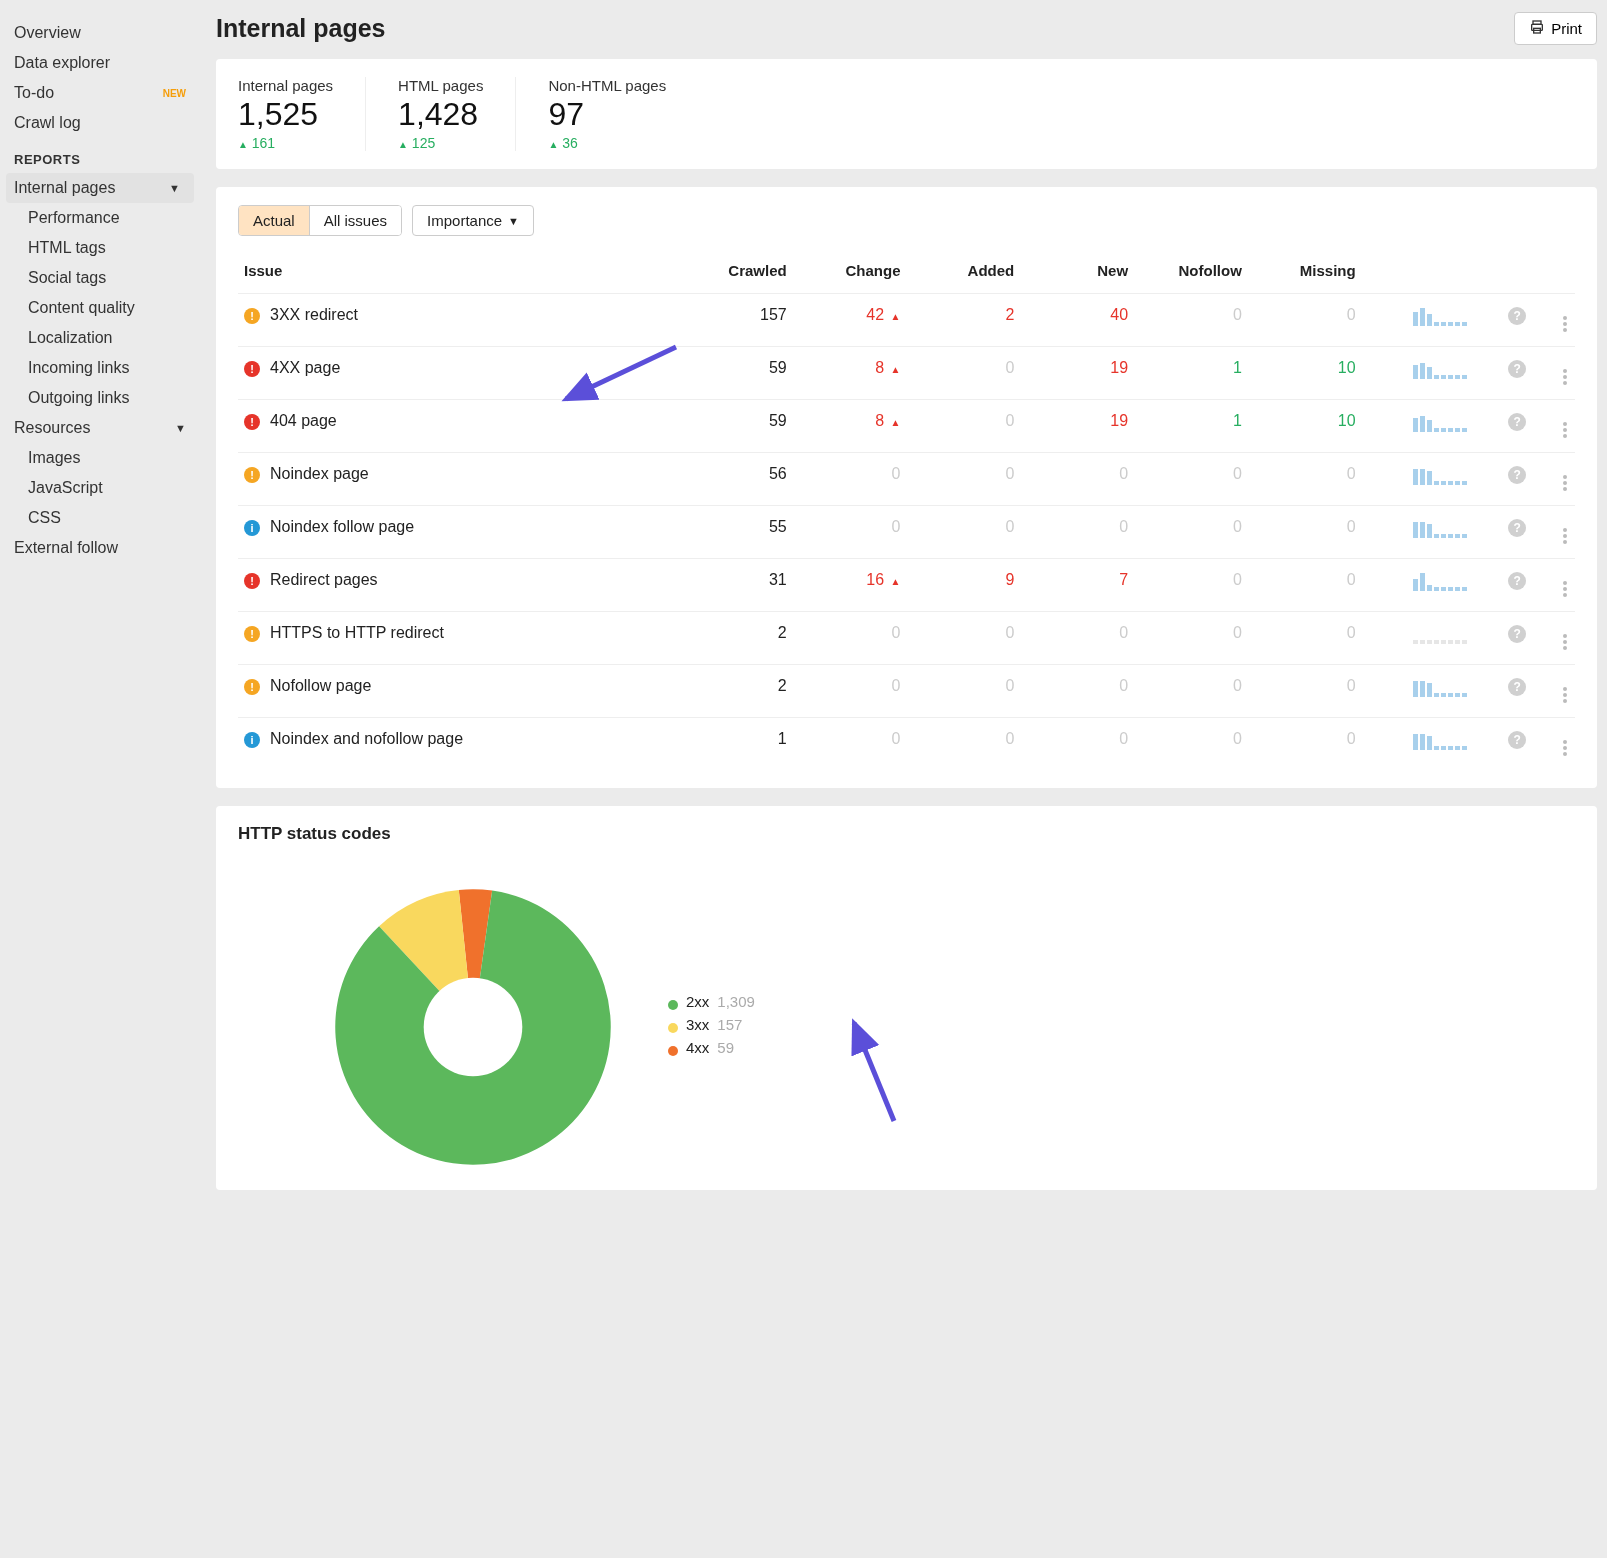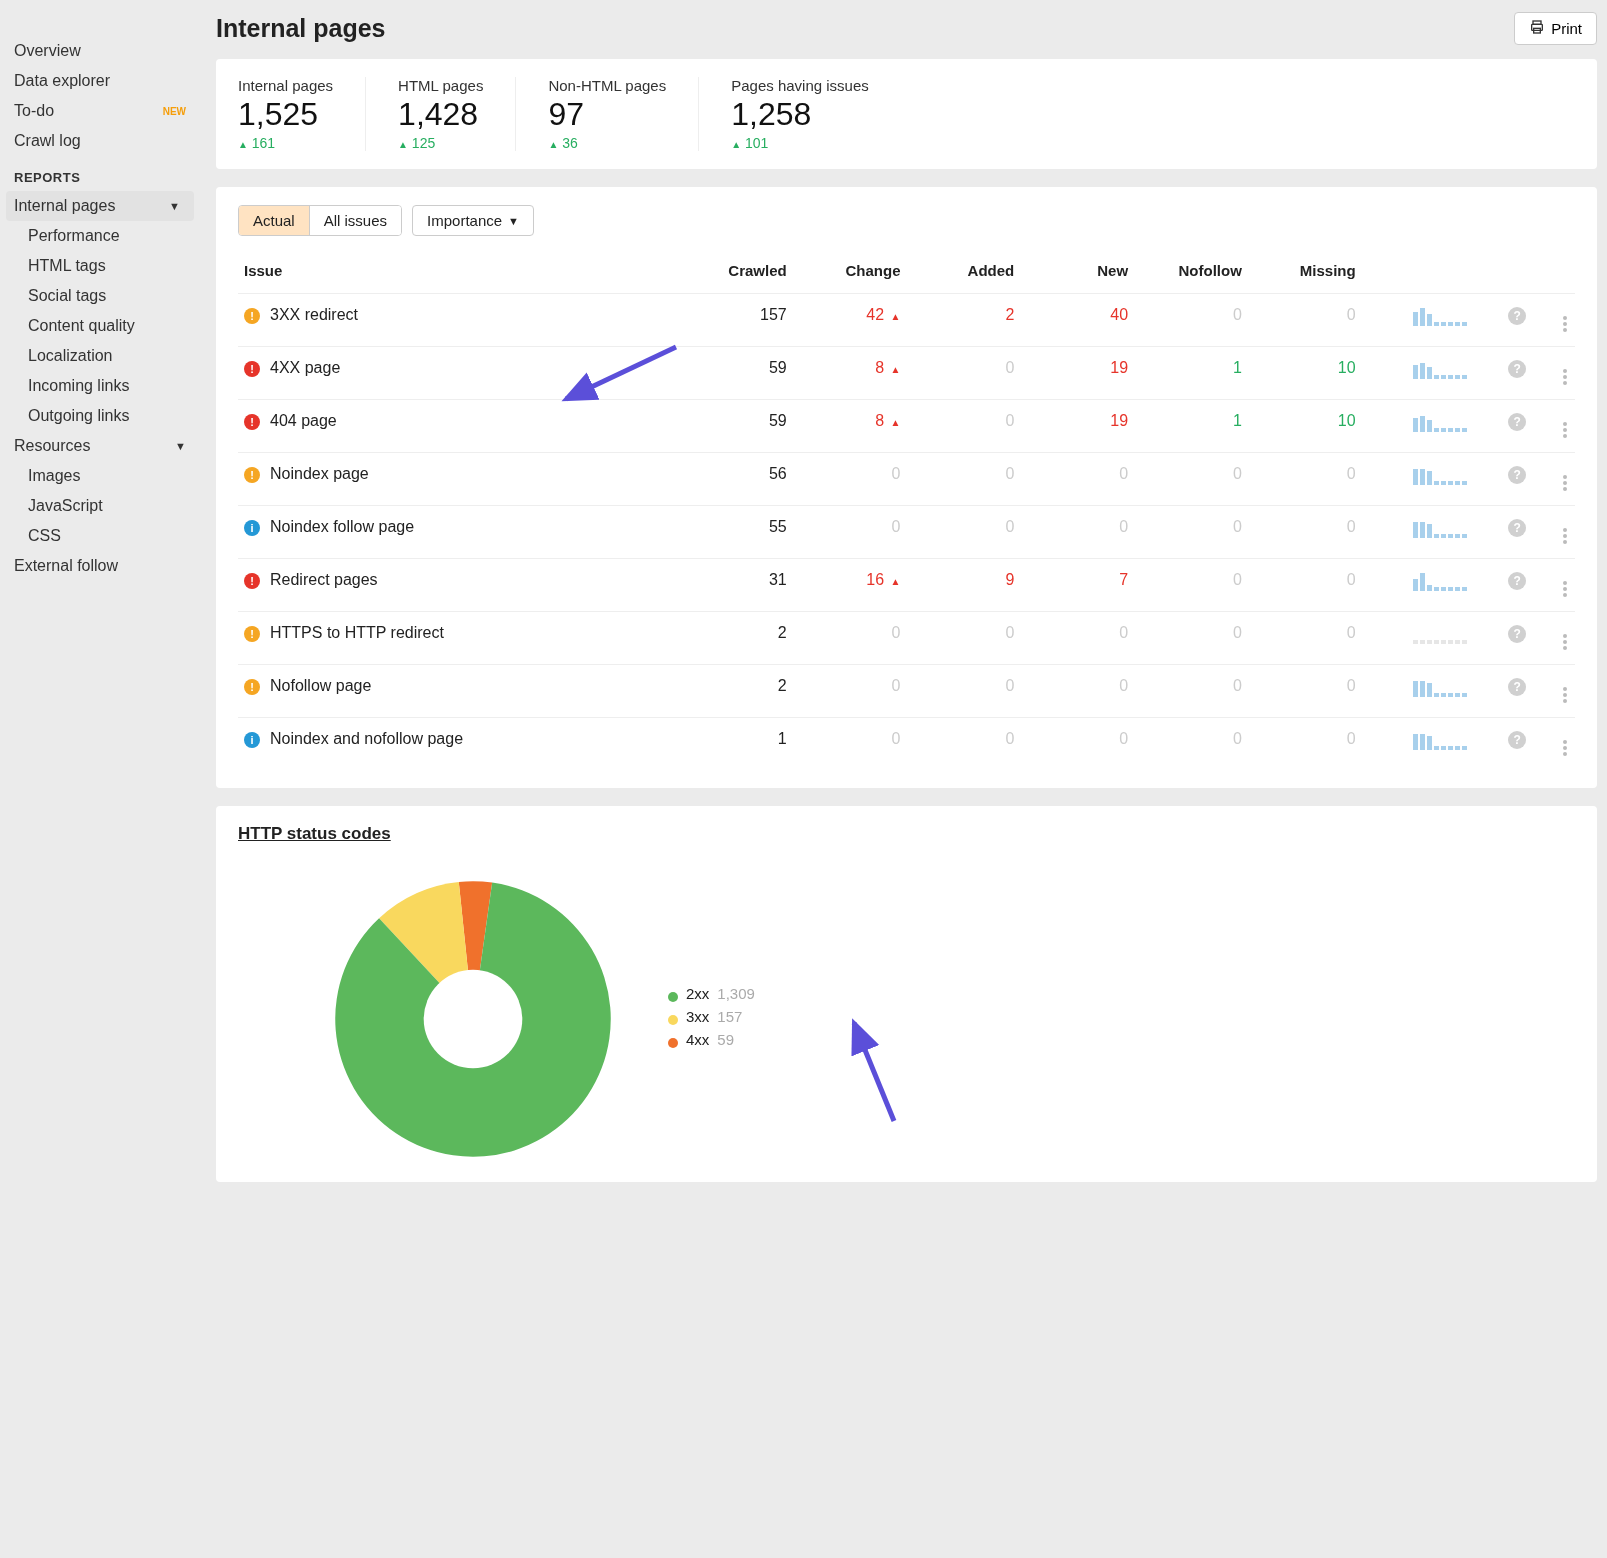--- a/index.html
+++ b/index.html
@@ -1,18 +1,18 @@
 <!DOCTYPE html>
 <html><head>
 <meta charset="utf-8">
 <style>
 * { box-sizing: border-box; margin: 0; padding: 0; }
 body { font-family: -apple-system, BlinkMacSystemFont, "Segoe UI", Helvetica, Arial, sans-serif; background: #ebebeb; color: #222; font-size: 16px; }
 .layout { display: flex; min-height: 100vh; }
-.sidebar { width: 200px; padding: 36px 0 0 0; flex-shrink: 0; }
+.sidebar { width: 200px; padding: 18px 0 0 0; flex-shrink: 0; }
 .sidebar-item { padding: 6px 14px; font-size: 16px; cursor: pointer; display: flex; justify-content: space-between; align-items: center; color: #333; }
 .sidebar-item.sub { padding-left: 28px; font-size: 16px; }
 .sidebar-item.active { background: #e2e2e2; border-radius: 4px; margin: 0 6px; padding-left: 8px; }
 .sidebar-heading { padding: 14px 14px 6px; font-size: 13px; font-weight: 700; letter-spacing: 0.5px; color: #333; text-transform: uppercase; }
 .badge-new { color: #f59e0b; font-size: 10px; font-weight: 700; margin-left: 4px; vertical-align: super; }
 .chevron { font-size: 11px; }
 .main { flex: 1; padding: 12px 10px 30px 16px; }
 .page-header { display: flex; justify-content: space-between; align-items: center; margin-bottom: 14px; }
 .page-title { font-size: 25px; font-weight: 700; }
 .btn-print { background: #fff; border: 1px solid #ccc; border-radius: 4px; padding: 6px 14px; font-size: 15px; cursor: pointer; display: flex; align-items: center; gap: 6px; }
@@ -45,21 +45,21 @@
 .num-green { color: #27ae60; }
 .change-cell { white-space: nowrap; }
 .tri-up { color: #e6342a; font-size: 10px; margin-left: 2px; }
 .spark { display: inline-flex; align-items: flex-end; gap: 2px; height: 20px; width: 56px; }
 .spark span { background: #a8d0ec; display: inline-block; width: 5px; }
 .spark.faded span { background: #e6e6e6; }
 .help-icon { width: 18px; height: 18px; border-radius: 50%; background: #d0d0d0; color: #fff; display: inline-flex; align-items: center; justify-content: center; font-size: 12px; font-weight: 700; cursor: pointer; }
 .dots-icon { color: #bbb; cursor: pointer; display: inline-flex; flex-direction: column; gap: 2px; padding: 2px; }
 .dots-icon span { width: 4px; height: 4px; background: #bbb; border-radius: 50%; }
 .chart-section { }
-.chart-title { font-size: 17px; font-weight: 700; margin-bottom: 30px; text-decoration: underline; }
+.chart-title { font-size: 17px; font-weight: 700; margin-bottom: 38px; }
 .donut-wrap { display: flex; align-items: center; gap: 50px; padding-left: 90px; }
 .legend { font-size: 15px; }
 .legend-row { display: flex; align-items: flex-end; gap: 8px; margin-bottom: 6px; }
 .legend-dot { width: 10px; height: 10px; border-radius: 50%; }
 .legend-val { color: #aaa; }
 .annotation-arrow { position: absolute; pointer-events: none; }
 .col-issue { width: 31%; }
 .col-num { width: 8%; }
 .col-spark { width: 8%; }
 .col-help { width: 4%; }
@@ -126,25 +126,20 @@
           </div>
           <div class="stat">
     <div class="stat-label">HTML pages</div>
     <div class="stat-value">1,428</div>
     <div class="stat-delta"><span class="tri">▲</span> 125</div>
           </div>
           <div class="stat">
     <div class="stat-label">Non-HTML pages</div>
     <div class="stat-value">97</div>
     <div class="stat-delta"><span class="tri">▲</span> 36</div>
-          </div>
-          <div class="stat">
-    <div class="stat-label">Pages having issues</div>
-    <div class="stat-value">1,258</div>
-    <div class="stat-delta"><span class="tri">▲</span> 101</div>
           </div>
         </div>
     </div>
 
     <div class="card" style="position:relative">
       <div class="filter-btns">
         <div class="btn-group">
           <div class="seg active">Actual</div>
           <div class="seg">All issues</div>
         </div>

